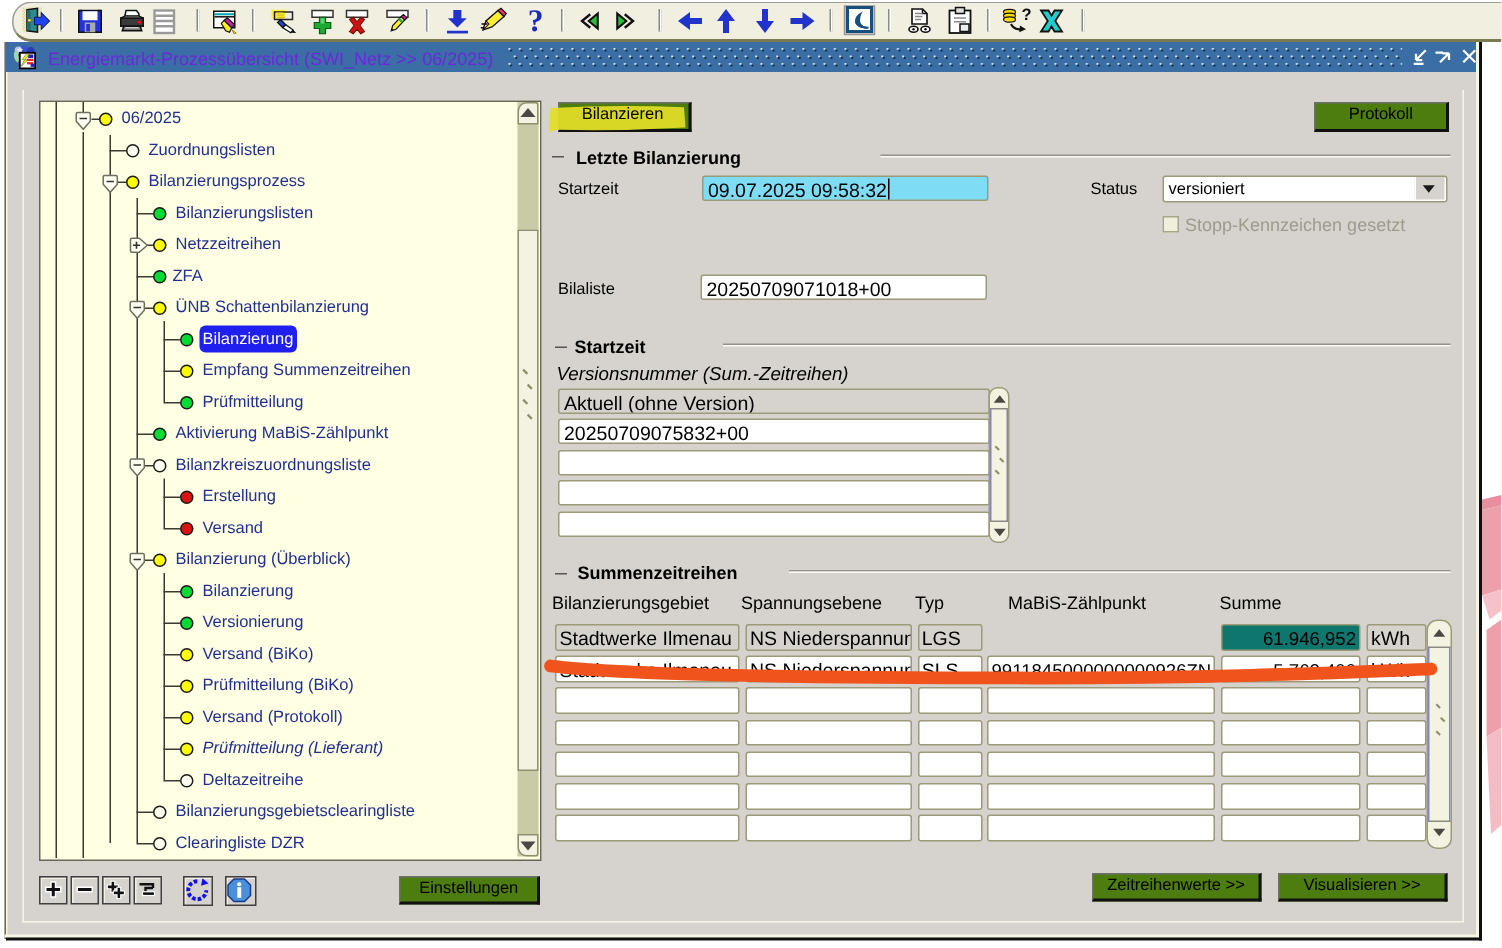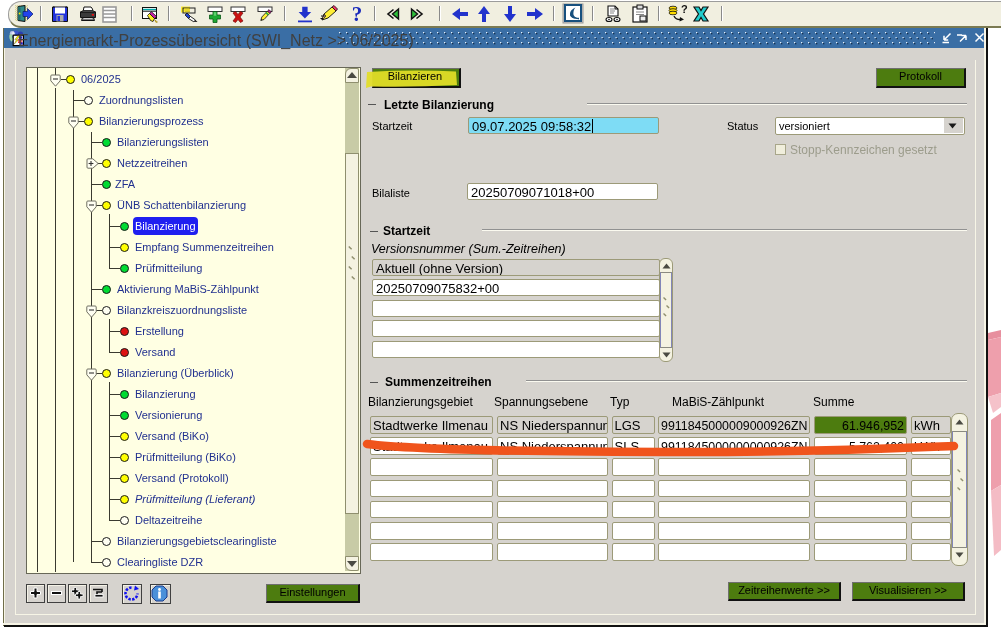--- a/index.html
+++ b/index.html
@@ -191,21 +191,21 @@
 <path d="M1.5 4.5 C0.8 7.5 1.8 10.5 3.8 11.8 L5.5 9.2 C4.2 8.2 3.8 6.2 4.3 4.2 Z" fill="#9fd6a8"></path>
 <path d="M5.2 1.2 L6 2.6 L7.5 2.9 L6.2 3.8 L6.4 5.3 L5.2 4.4 L3.9 5.3 L4.2 3.8 L3 2.9 L4.5 2.6 Z" fill="#e8ecf8"></path>
 <rect x="4.6" y="4.6" width="11.4" height="11.6" fill="#000"></rect>
 <rect x="5.8" y="5.8" width="9" height="9.2" fill="#fff"></rect>
 <rect x="10.8" y="6.3" width="3.4" height="2.4" fill="#2222cc"></rect>
 <rect x="10" y="9.2" width="4.2" height="1.5" fill="#ee2222"></rect>
 <rect x="10" y="11.4" width="4.2" height="1.5" fill="#ee2222"></rect>
 <rect x="12.4" y="12.4" width="2.4" height="2.2" fill="#2222cc"></rect>
 <path d="M9.8 5.8 L6.8 9.6 L8.4 9.8 L6 14.4 L10.4 10 L8.8 9.7 L11.6 6.1 Z" fill="#ffee00" stroke="#444" stroke-width="0.35"></path>
 </svg>
-<div class="a" style="left:18px;top:32px;color:#404040;font-size:16px;white-space:nowrap;">Energiemarkt-Prozessübersicht (SWI_Netz &gt;&gt; 06/2025)</div>
+<div class="a" style="left:32px;top:32px;color:#6d28d9;font-size:12px;white-space:nowrap;">Energiemarkt-Prozessübersicht (SWI_Netz &gt;&gt; 06/2025)</div>
 <svg class="a" style="left:940px;top:31px;width:46px;height:14px" viewBox="0 0 46 14">
 <g stroke="#ffffff" stroke-width="1.5" fill="none">
 <path d="M10.5 2.5 L4 9 M4 9 L4 4.8 M4 9 L8.2 9 M2.5 11.5 L9 11.5"></path>
 <path d="M17 4 L22 4 M20 10.5 L26 4.5 M26 4.5 L26 9 M26 4.5 L21.5 4.5"></path>
 <path d="M35.5 2.5 L43.5 10.5 M43.5 2.5 L35.5 10.5"></path>
 </g>
     </svg>
 <div class="a" style="left:26px;top:67px;width:333px;height:505px;background:#FFFFE3;border:1px solid #686858;"></div>
 <div class="a" style="left:345px;top:68px;width:14px;height:503px;background:#C8CBA6;"></div>
 <div class="a" style="left:345px;top:68px;width:14px;height:15px;background:#F4F2E1;border:1px solid #8F8F6E;border-radius:6px 2px 0 0;box-sizing:border-box;"></div>
@@ -409,22 +409,21 @@
 <div class="glbl" style="left:385px;top:375px;">Summenzeitreihen</div>
 <div class="gline" style="left:526px;top:380px;width:441px;height:0px;"></div>
 <div class="lbl" style="left:368px;top:395px;font-size:12px;">Bilanzierungsgebiet</div>
 <div class="lbl" style="left:494px;top:395px;font-size:12px;">Spannungsebene</div>
 <div class="lbl" style="left:610px;top:395px;font-size:12px;">Typ</div>
 <div class="lbl" style="left:672px;top:395px;font-size:12px;">MaBiS-Zählpunkt</div>
 <div class="lbl" style="left:813px;top:395px;font-size:12px;">Summe</div>
 <div class="cell" style="left:370px;top:416px;width:117px;height:14px;background:#D6D3CE;font-size:13px;">Stadtwerke Ilmenau S</div>
 <div class="cell" style="left:497px;top:416px;width:105px;height:14px;background:#D6D3CE;font-size:13px;">NS Niederspannung</div>
 <div class="cell" style="left:611.5px;top:416px;width:37.5px;height:14px;background:#D6D3CE;font-size:13px;">LGS</div>
-<div class="cell" style="left:658px;top:416px;width:146px;height:14px;background:#D6D3CE;font-size:12.4px;">9911845000009000926ZN</div>
-<div class="cell" style="left:814px;top:416px;width:87px;height:14px;background:#4d7c0f;text-align:right;font-size:12.4px;">61.946,952</div>
+<div class="cell" style="left:814px;top:416px;width:87px;height:14px;background:#0f766e;text-align:right;font-size:12.4px;">61.946,952</div>
 <div class="cell" style="left:911px;top:416px;width:34px;height:14px;background:#D6D3CE;font-size:13px;">kWh</div>
 <div class="cell" style="left:370px;top:437.2px;width:117px;height:14px;background:#fff;font-size:13px;">Stadtwerke Ilmenau</div>
 <div class="cell" style="left:497px;top:437.2px;width:105px;height:14px;background:#fff;font-size:13px;">NS Niederspannun</div>
 <div class="cell" style="left:611.5px;top:437.2px;width:37.5px;height:14px;background:#fff;font-size:13px;">SLS</div>
 <div class="cell" style="left:658px;top:437.2px;width:146px;height:14px;background:#fff;font-size:12.4px;">9911845000000000926ZN</div>
 <div class="cell" style="left:814px;top:437.2px;width:87px;height:14px;background:#fff;text-align:right;font-size:12.4px;">5.762,400</div>
 <div class="cell" style="left:911px;top:437.2px;width:34px;height:14px;background:#fff;font-size:13px;">kWh</div>
 <div class="cell" style="left:370px;top:458.4px;width:117px;height:14px;background:#fff;font-size:13px;"></div>
 <div class="cell" style="left:497px;top:458.4px;width:105px;height:14px;background:#fff;font-size:13px;"></div>
 <div class="cell" style="left:611.5px;top:458.4px;width:37.5px;height:14px;background:#fff;font-size:13px;"></div>

